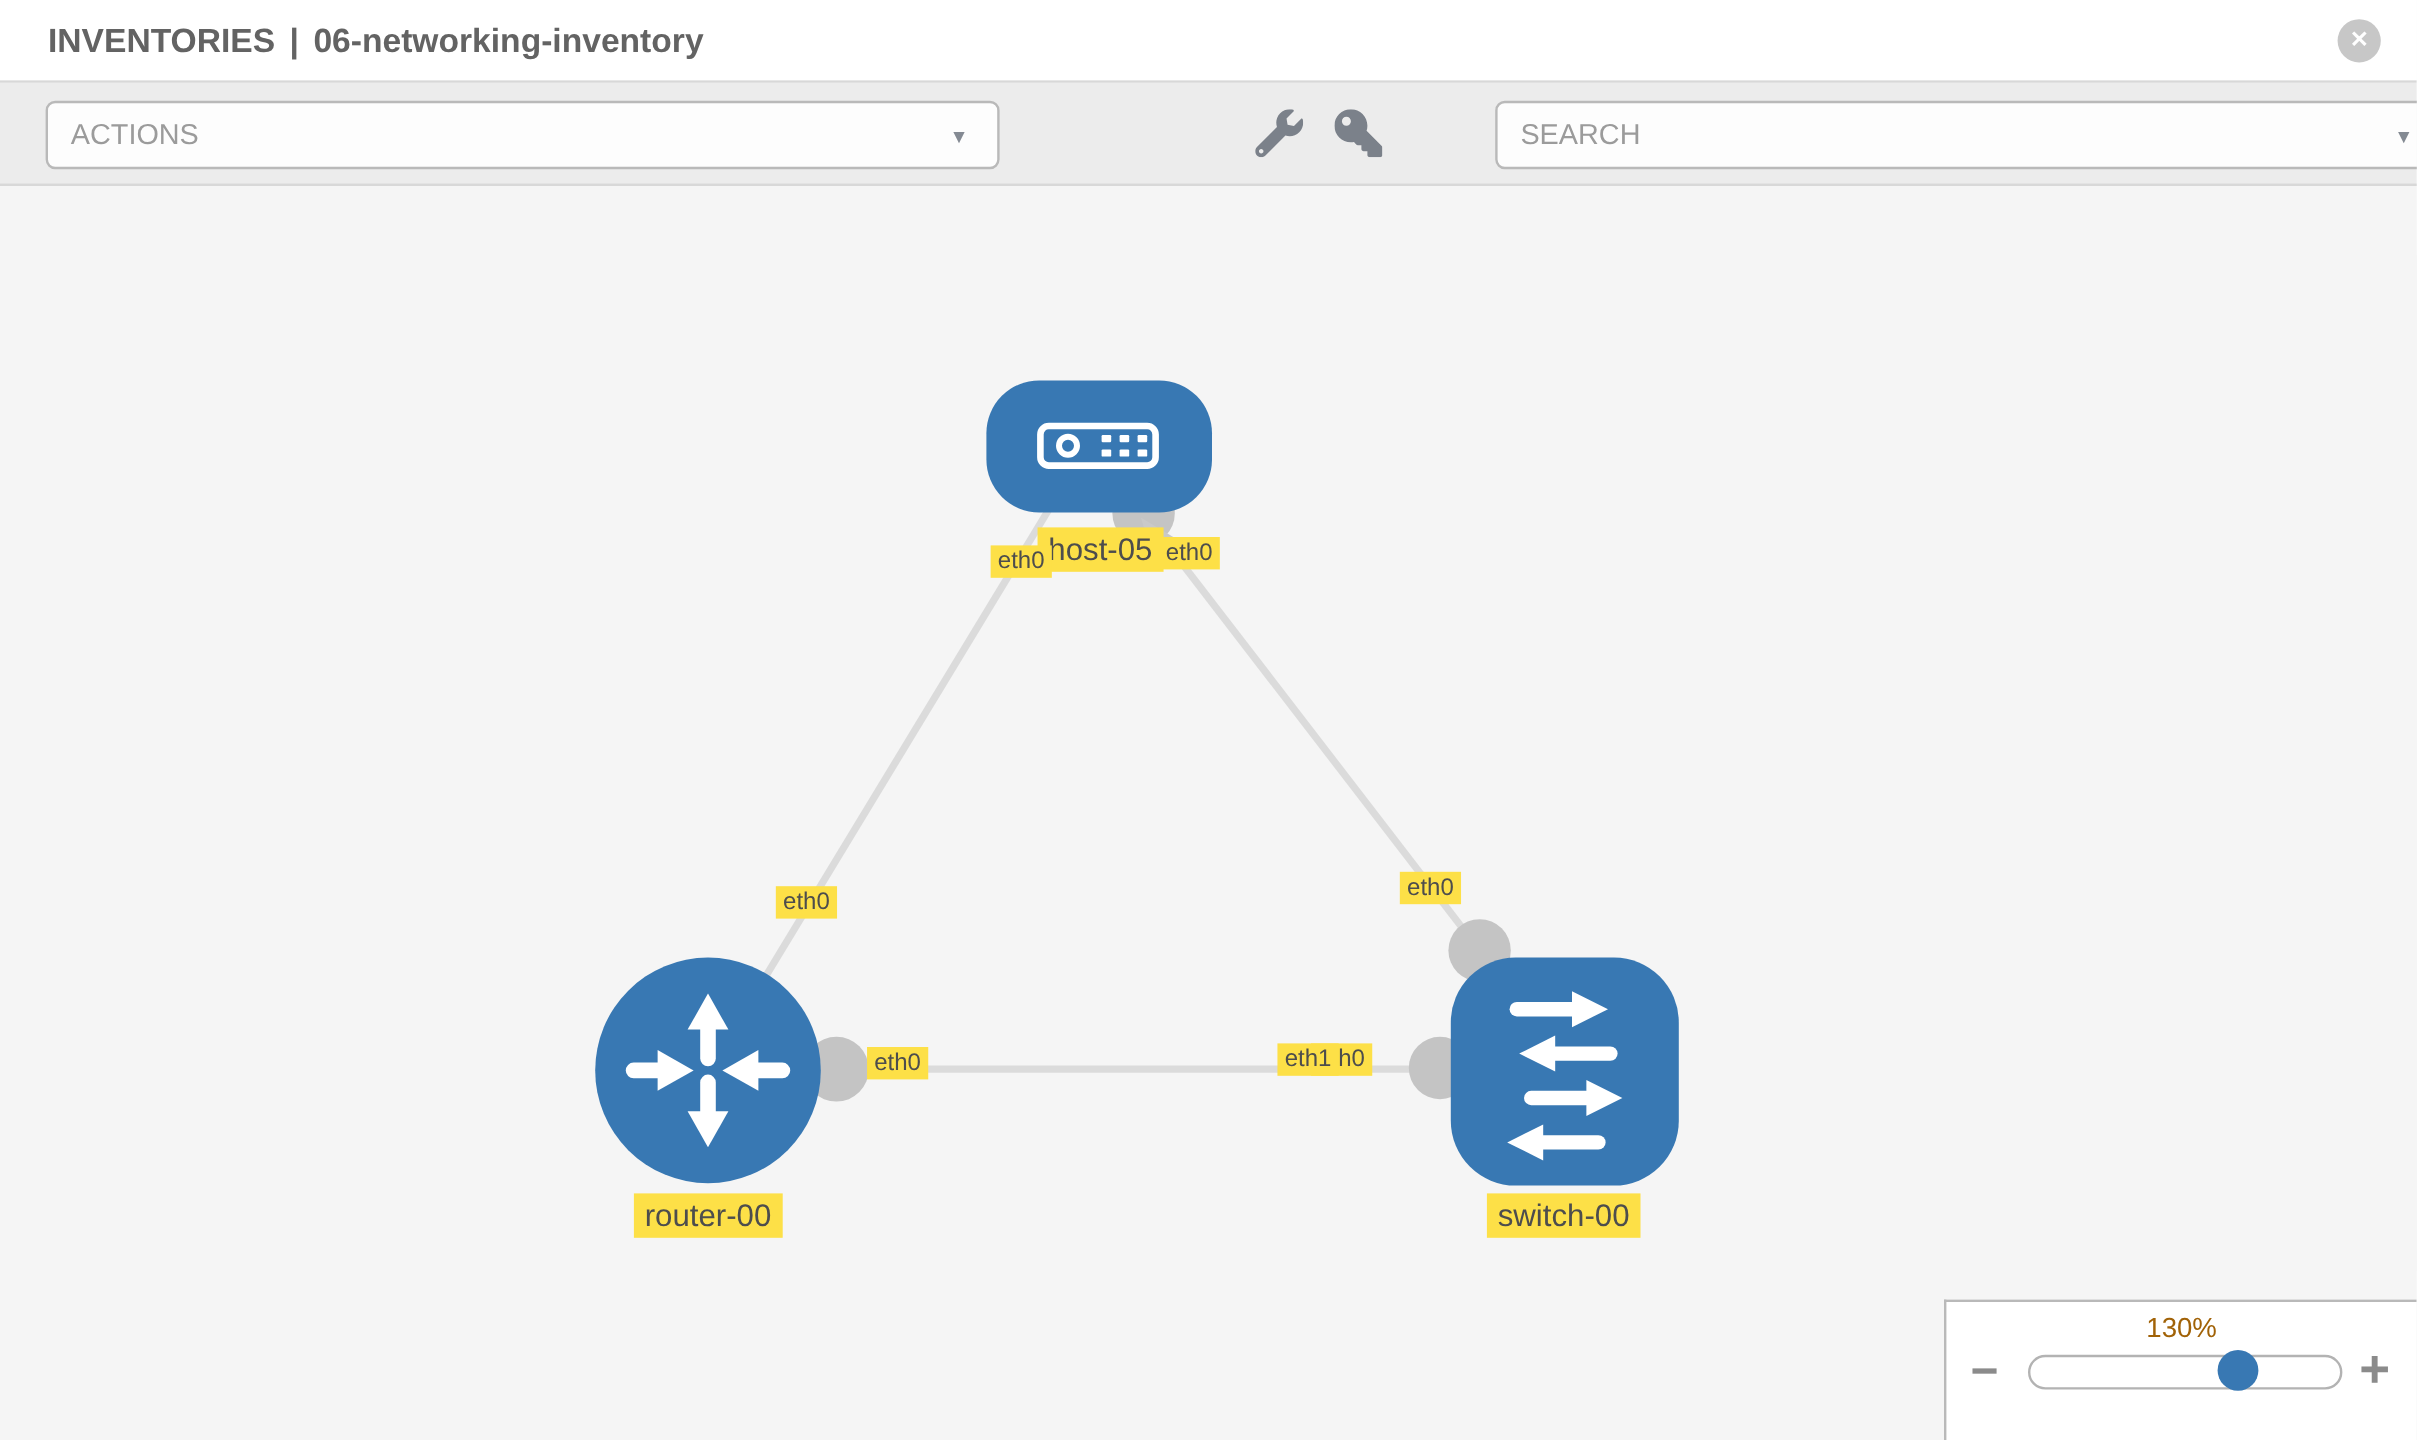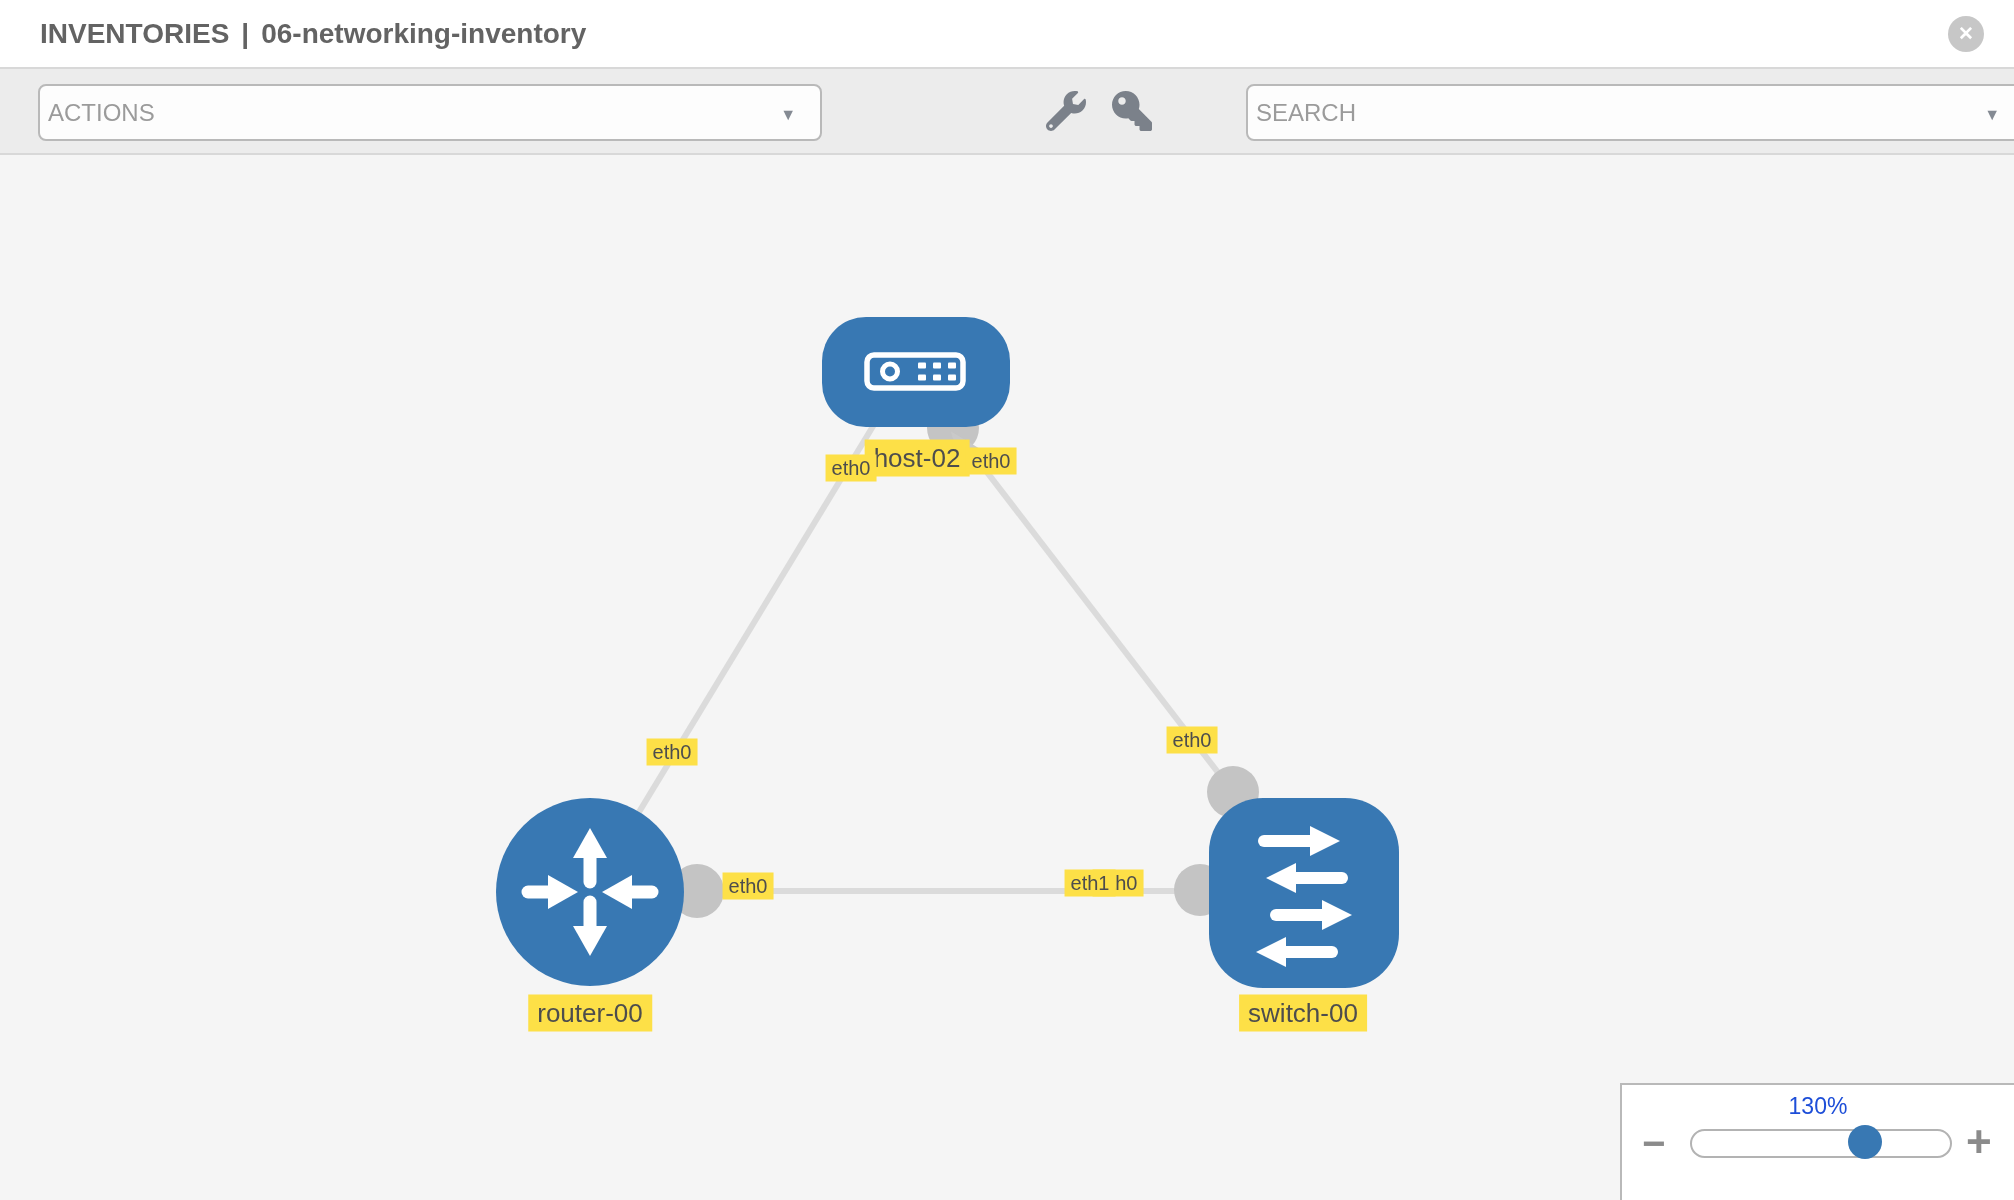--- a/index.html
+++ b/index.html
@@ -18,21 +18,21 @@
     position:absolute; right:30px; top:16px; width:36px; height:36px; border-radius:50%;
     background:#c7c7c7; color:#ffffff; font-size:19px; font-weight:700;
     text-align:center; line-height:36px; cursor:pointer; user-select:none;
   }
 
   
   .toolbar { position:relative; height:84px; background:#ececec; border-bottom:2px solid #d8d8d8; }
   .select {
     position:absolute; top:15px; height:53px; background:#fdfdfd;
     border:2px solid #b9b9b9; border-radius:8px;
-    color:#9b9b9b; font-size:24px; line-height:53px; padding-left:8px; cursor:pointer;
+    color:#9b9b9b; font-size:24px; line-height:53px; padding-left:19px; cursor:pointer;
   }
   .select .caret { position:absolute; right:24px; top:2px; font-size:16px; color:#848a93; }
   .select-actions { left:38px;  width:772px; }
   .select-search  { left:1206px; width:768px;margin-left:40px; }
   .tool-icon { position:absolute; top:22px; width:40px; height:40px; cursor:pointer; }
   .tool-icon-wrench { left:1046px; }
   .tool-icon-key    { left:1112px; }
 
   
   .canvas { position:relative; height:1045px; background:#f5f5f5; overflow:hidden; }
@@ -43,21 +43,21 @@
     background:#fde047; color:#4d4d4d; white-space:nowrap;
   }
   .node-label { font-size:26px; padding:3px 9px; }
   .if-label   { font-size:20px; padding:2px 6px; }
 
   
   .zoom-panel {
     position:absolute; right:0; bottom:0; width:392px; height:115px;
     background:#ffffff; border-top:2px solid #b9b9b9; border-left:2px solid #b9b9b9;
   }
-  .zoom-level { position:absolute; top:8px; left:0; width:100%; text-align:center; font-size:23px; color:#1d4ed8; }
+  .zoom-level { position:absolute; top:8px; left:0; width:100%; text-align:center; font-size:23px; color:#a16207; }
   .zoom-minus { position:absolute; left:20px; top:36px; font-size:40px; font-weight:700; color:#8b8b8b; cursor:pointer; user-select:none; }
   .zoom-track {
     position:absolute; left:68px; top:44px; width:258px; height:25px;
     border:2px solid #b3b3b3; border-radius:15px; background:#ffffff; cursor:pointer;
   }
   .zoom-thumb { position:absolute; left:226px; top:40px; width:34px; height:34px; border-radius:50%; background:#3878b3; cursor:pointer; }
   .zoom-plus  { position:absolute; left:344px; top:32px; font-size:44px; font-weight:700; color:#8b8b8b; cursor:pointer; user-select:none; }
 </style>
 </head>
 <body>
@@ -144,21 +144,21 @@
         <line x1="38" y1="-15" x2="-8" y2="-15"></line>
         <polygon points="-38,-15 -8,-30 -8,0" stroke="none"></polygon>
         <line x1="-28" y1="22" x2="18" y2="22"></line>
         <polygon points="48,22 18,7 18,37" stroke="none"></polygon>
         <line x1="28" y1="59" x2="-18" y2="59"></line>
         <polygon points="-48,59 -18,44 -18,74" stroke="none"></polygon>
       </g>
     </g>
   </svg>
 
-  <div class="chip node-label" style="left:917px;  top:303px;">host-02</div>
+  <div class="chip node-label" style="left:917px;  top:303px;">host-05</div>
   <div class="chip node-label" style="left:590px;  top:858px;">router-00</div>
   <div class="chip node-label" style="left:1303px; top:858px;text-align:center;">switch-00</div>
 
   <div class="chip if-label" style="left:851px;  top:313px;">eth0</div>
   <div class="chip if-label" style="left:672px;  top:597px;">eth0</div>
   <div class="chip if-label" style="left:991px;  top:306px;">eth0</div>
   <div class="chip if-label" style="left:1192px; top:585px;">eth0</div>
   <div class="chip if-label" style="left:748px;  top:731px;">eth0</div>
   <div class="chip if-label" style="left:1118px; top:728px; z-index:1;">eth0</div>
   <div class="chip if-label" style="left:1090px; top:728px; z-index:2;">eth1</div>

